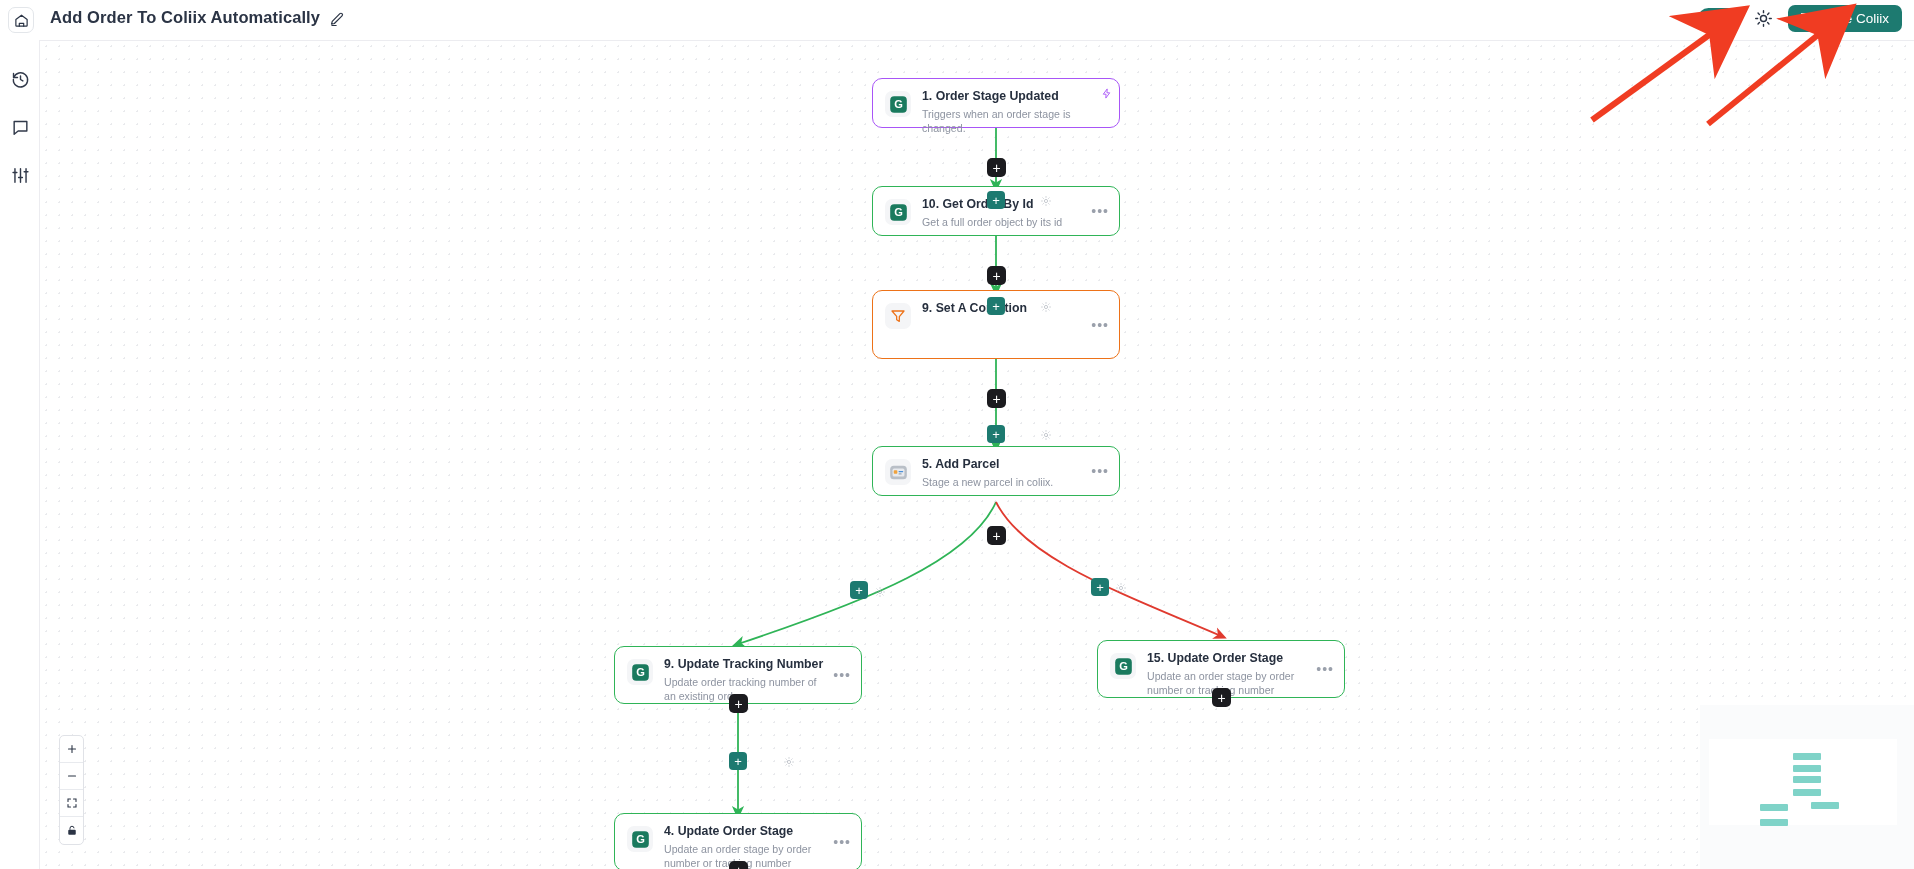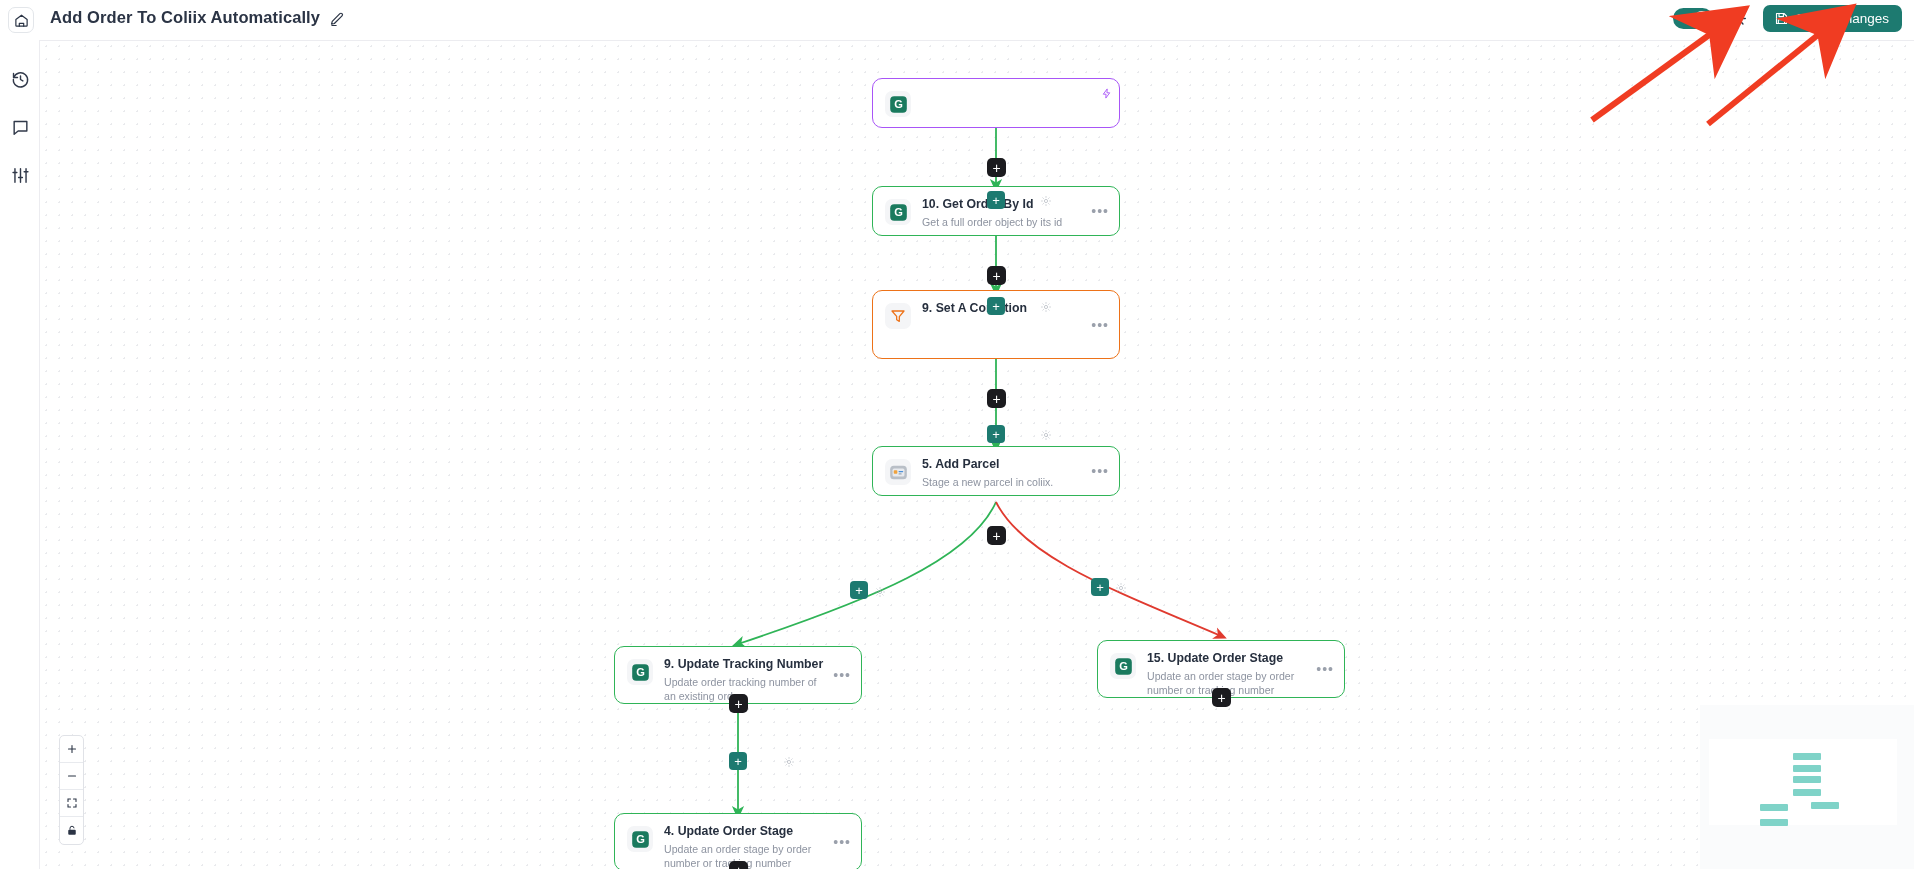--- a/index.html
+++ b/index.html
@@ -198,21 +198,21 @@
         <path d="M12 2.2v2.4M12 19.4v2.4M2.2 12h2.4M19.4 12h2.4M5.1 5.1l1.7 1.7M17.2 17.2l1.7 1.7M18.9 5.1l-1.7 1.7M6.8 17.2l-1.7 1.7"></path>
       </svg>
     </div>
 
     <button id="save-btn">
       <svg width="15" height="15" viewBox="0 0 24 24" fill="none" stroke="#ffffff" stroke-width="1.8" stroke-linejoin="round">
         <path d="M4 4h12l4 4v12H4z"></path>
         <path d="M8 4v5h7V4"></path>
           <path d="M7 20v-6h10v6"></path>
       </svg>
-      <span>Stage Changes</span>
+      <span>Save Coliix</span>
     </button>
   </div>
 </div>
 <div style="position:absolute;top:40px;left:40px;width:1874px;height:1px;background:#ececf0;z-index:35;"></div>
 
 <div id="rail">
   <div class="rail-btn" style="top:28px">
     <svg width="19" height="19" viewBox="0 0 24 24" fill="none" stroke="#31394a" stroke-width="1.8" stroke-linecap="round" stroke-linejoin="round">
       <path d="M3.5 9.5A9 9 0 1 1 3 12"></path>
       <path d="M3.2 4.5v5h5"></path>
@@ -257,20 +257,24 @@
     <path d="M698 664 L698 773" stroke="#2fb457" stroke-width="1.8" fill="none" marker-end="url(#ag)"></path>
   </svg>
 
   <div class="node trigger" style="left:832px;top:38px;width:248px;height:50px;">
     <div class="node-icon">
       <svg width="19" height="19" viewBox="0 0 24 24">
         <rect x="1.5" y="1.5" width="21" height="21" rx="5" fill="#1a7a5e"></rect>
         <text x="12" y="17" font-family="Liberation Sans, sans-serif" font-size="14" font-weight="bold" fill="#ffffff" text-anchor="middle">G</text>
       </svg>
     </div>
+    <div class="node-body">
+      <div class="node-title">1. Order Stage Updated</div>
+      <div class="node-desc">Triggers when an order stage is changed.</div>
+    </div>
     <div class="node-bolt">
       <svg width="11" height="11" viewBox="0 0 24 24" fill="none" stroke="#a855f7" stroke-width="2" stroke-linejoin="round">
         <path d="M13.5 2 5 13.5h6L10.5 22 19 10.5h-6z"></path>
       </svg>
     </div>
   </div>
   <div class="plus-dark" style="left:947px;top:118px;">+</div>
   <div class="plus-teal" style="left:947px;top:151px;">+</div>
   <div class="edge-gear" style="left:1000px;top:153px;">
     <svg width="12" height="12" viewBox="0 0 24 24" fill="none" stroke="#9aa0ab" stroke-width="2">

